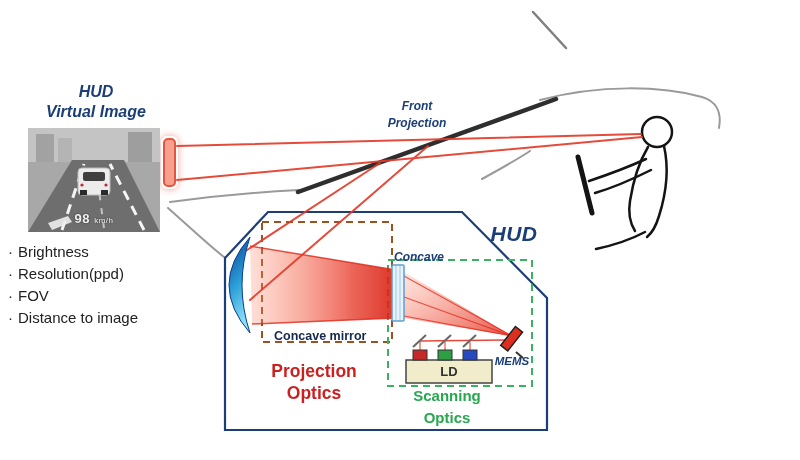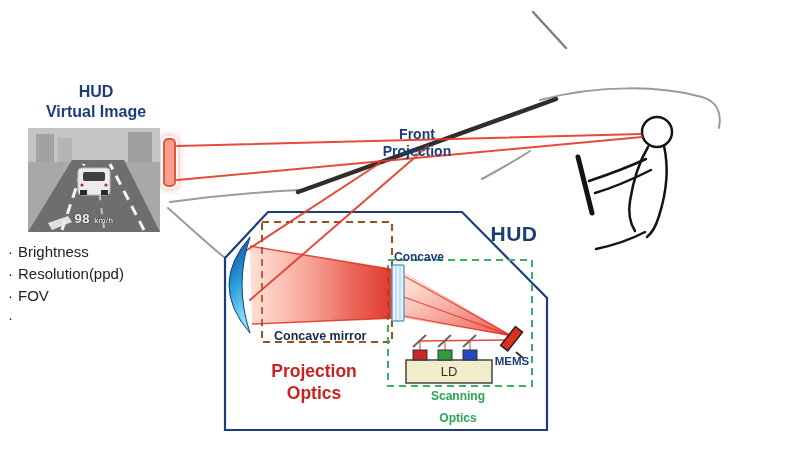--- a/index.html
+++ b/index.html
@@ -6,21 +6,21 @@
     --navy:#1c3e78; --red:#cc1f1f; --green:#27a84f; --ray-red:#e23c2a;
     --vi-fill:#f7a08d; --vi-border:#e25540;
   }
   html,body{margin:0;padding:0;background:#fff;}
   .stage{
     position:relative;width:800px;height:460px;background:#ffffff;
     font-family:"Liberation Sans", sans-serif;overflow:hidden;
   }
   .stage svg{position:absolute;left:0;top:0;}
   .label{position:absolute;}
-  .navy{color:var(--navy);font-weight:bold;}
+  .navy{color:var(--navy);font-weight:bold;font-style:italic;}
   .redtx{color:var(--red);font-weight:bold;}
   .greentx{color:var(--green);font-weight:bold;}
   .center{text-align:center;}
   .photo{
     position:absolute;left:28px;top:128px;width:132px;height:104px;
     overflow:hidden;background:#14532d;
   }
   .speed-overlay{
     position:absolute;left:0;bottom:6px;width:100%;text-align:center;
     color:#efefef;font-size:13px;font-weight:bold;letter-spacing:.5px;
@@ -173,41 +173,42 @@
     <div class="row">
       <span>·</span>
       <span>Resolution(ppd)</span>
     </div>
     <div class="row">
       <span>·</span>
       <span>FOV</span>
     </div>
     <div class="row">
       <span>·</span>
-    </div>
-  </div>
-
-  <div class="label navy center" style="left:358px;top:98px;width:118px;font-size:14px;line-height:17px;margin-top:28px;">
+      <span>Distance to image</span>
+    </div>
+  </div>
+
+  <div class="label navy center" style="left:358px;top:98px;width:118px;font-size:12px;line-height:17px;">
     <div>Front</div>
     <div>Projection</div>
   </div>
 
   <div class="label navy center" style="left:478px;top:222px;width:72px;font-size:21px;letter-spacing:0.5px;">HUD</div>
 
   <div class="label navy center" style="left:388px;top:250px;width:62px;font-size:12px;">Concave</div>
 
   <div class="label" style="left:226px;top:329px;font-size:12.5px;font-weight:bold;color:#14284a;padding-left:48px;">Concave mirror</div>
 
   <div class="label redtx center" style="left:238px;top:340px;width:152px;font-size:17.5px;line-height:22px;margin-top:20px;">
     <div>Projection</div>
     <div>Optics</div>
   </div>
 
-  <div class="label greentx center" style="left:386px;top:385px;width:144px;font-size:12px;line-height:22px;">
+  <div class="label greentx center" style="left:375px;top:385px;width:144px;font-size:15px;line-height:22px;">
     <div>Scanning</div>
     <div>Optics</div>
   </div>
 
   <div class="label navy center" style="left:494px;top:355px;width:36px;font-size:11.5px;">MEMS</div>
 
-  <div class="label center" style="left:406px;top:364px;width:86px;font-size:13px;font-weight:normal;color:#333;">LD</div>
+  <div class="label center" style="left:406px;top:364px;width:86px;font-size:13px;font-weight:bold;color:#333;">LD</div>
 
 </div>
 
 </body></html>

